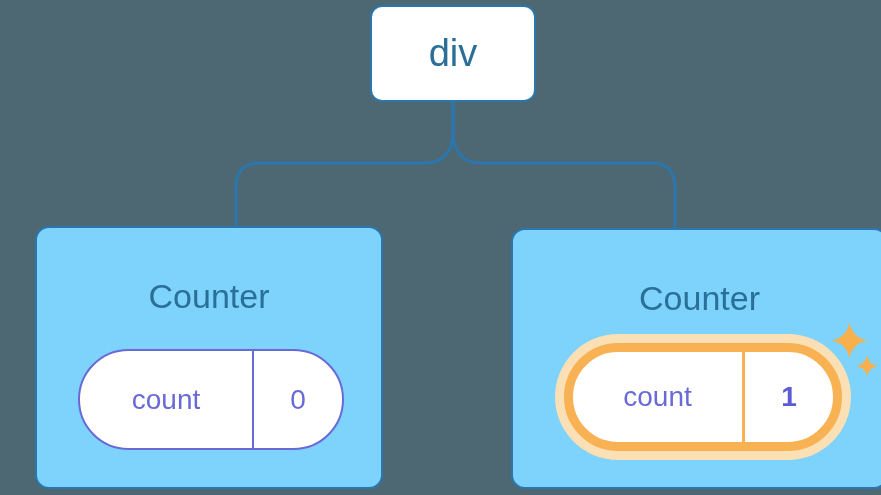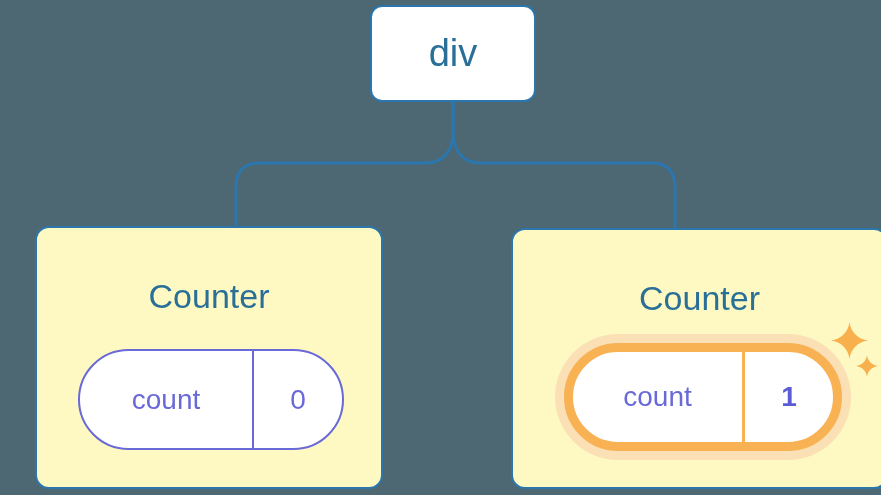--- a/index.html
+++ b/index.html
@@ -39,21 +39,21 @@
     display: flex;
     align-items: center;
     justify-content: center;
     font-size: 38px;
     color: #2a6f97;
   }
   
   .card {
     position: absolute;
     box-sizing: border-box;
-    background: #fef9c3;
+    background: #7dd3fc;
     border: 2px solid #2b77ad;
     border-radius: 14px;
   }
   .card-left  { left: 2px;   top: 226px; width: 348px; height: 263px; }
   .card-right { left: 478px; top: 228px; width: 377px; height: 261px; }
   .card-title {
     position: absolute;
     left: 0; top: 48px;
     width: 100%;
     text-align: center;

